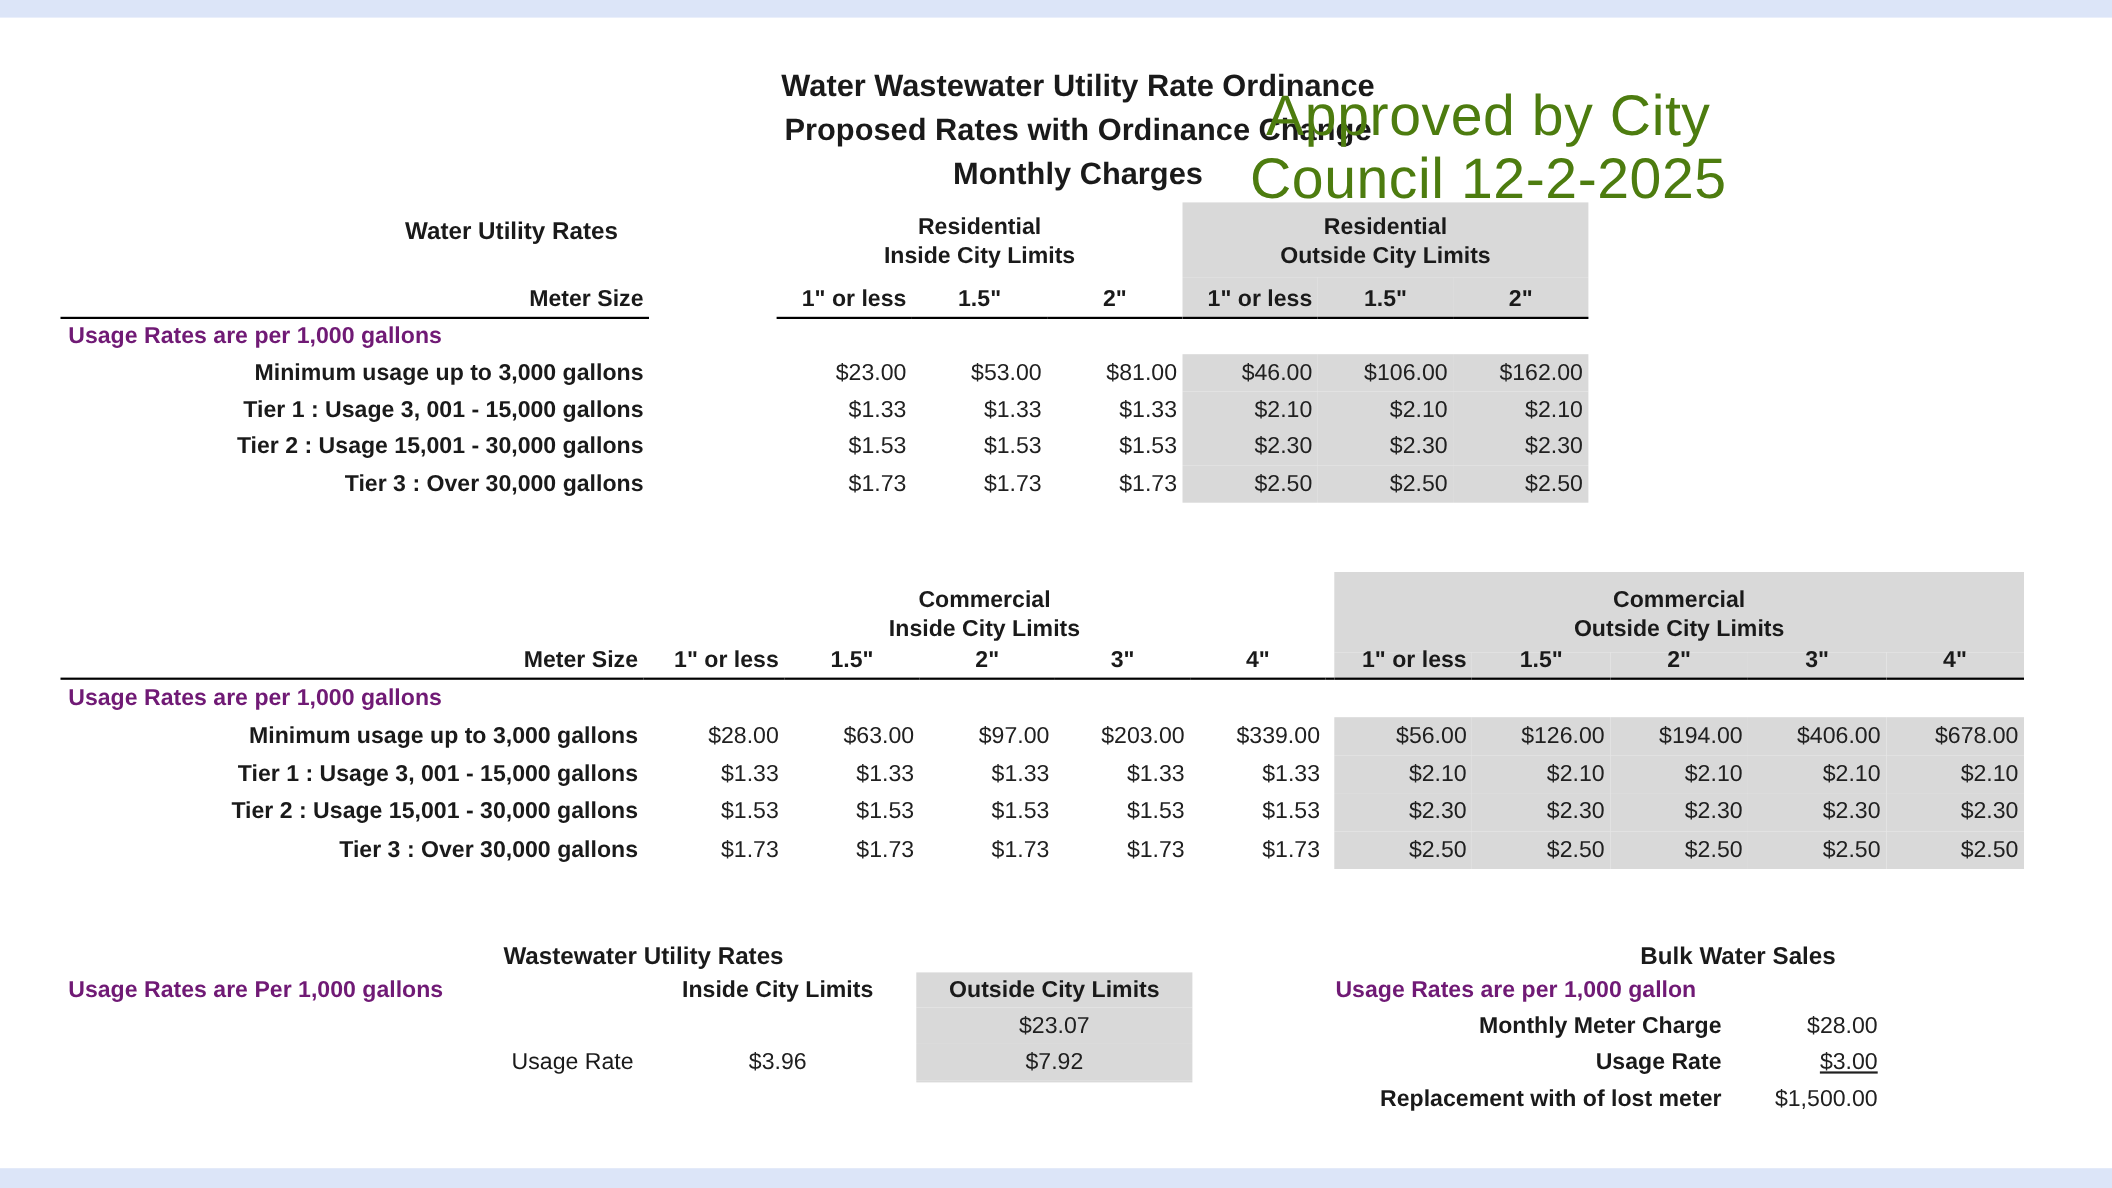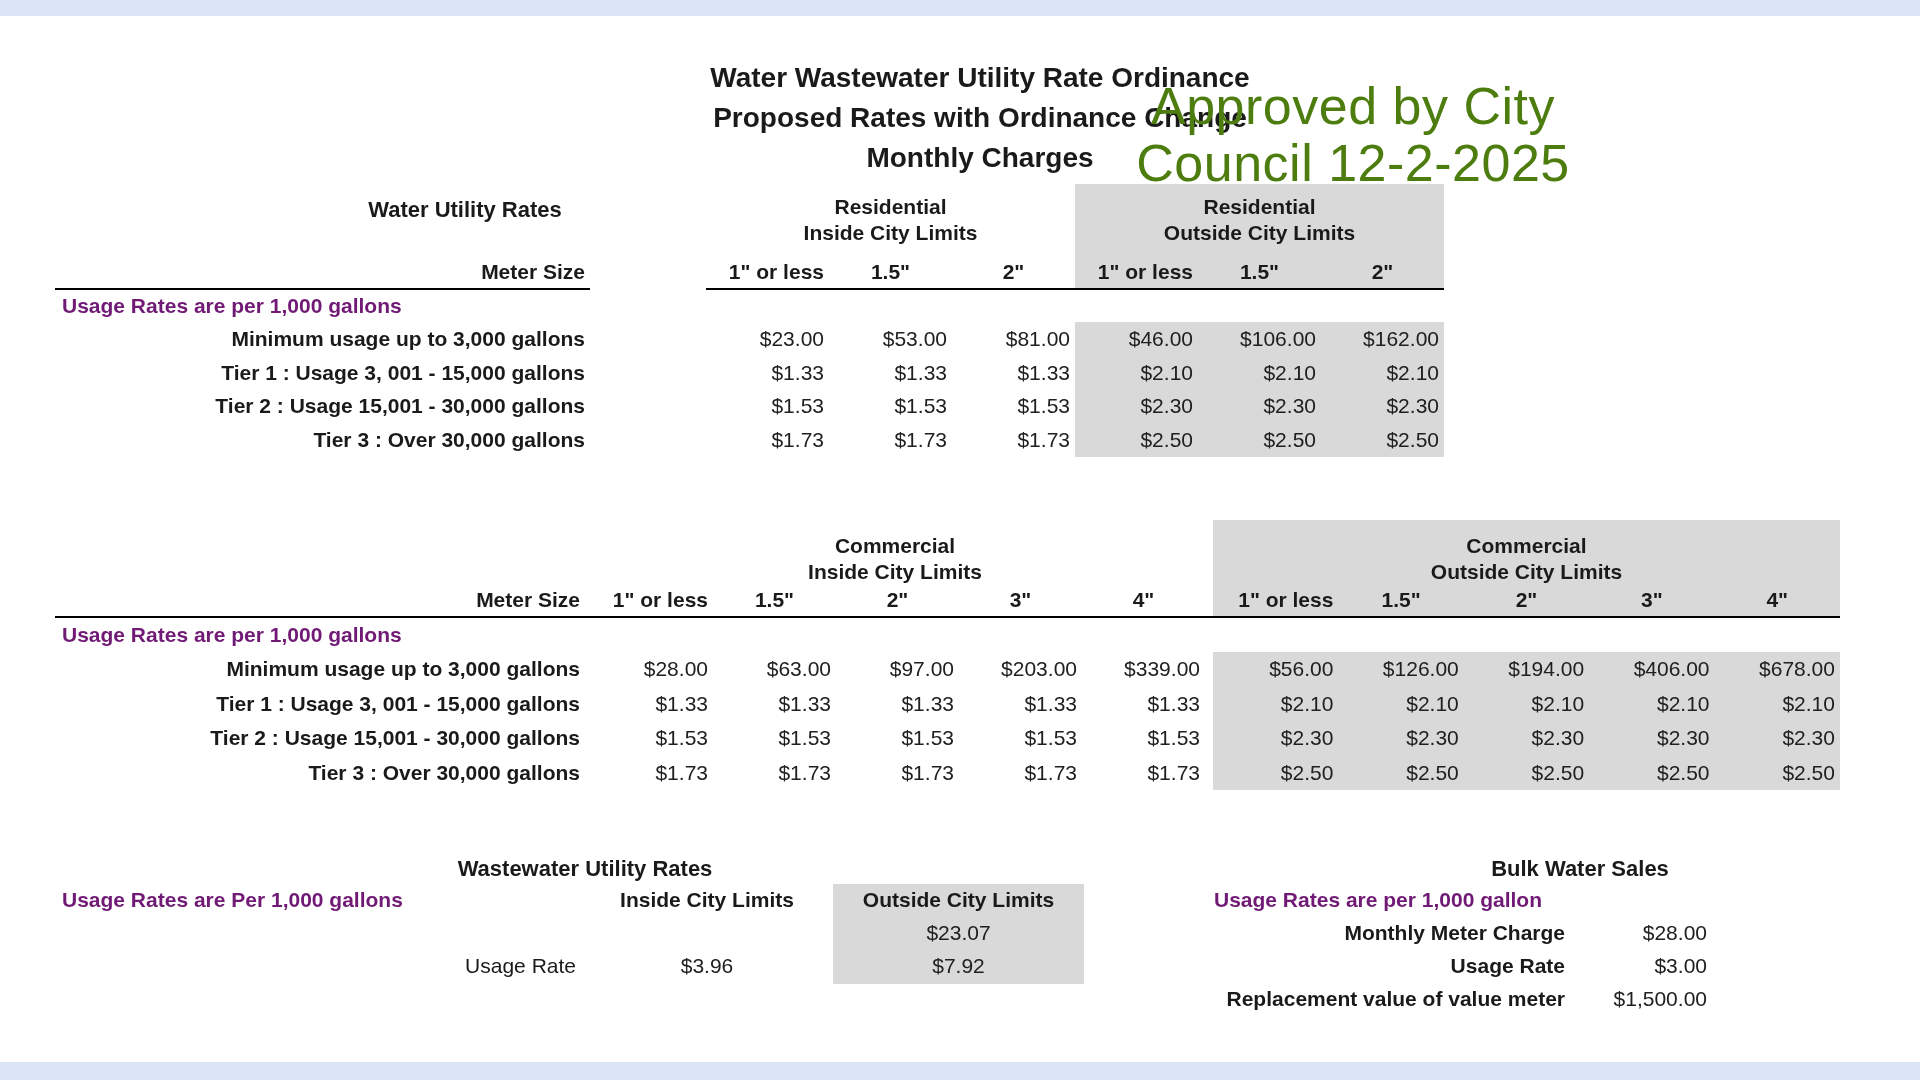--- a/index.html
+++ b/index.html
@@ -212,17 +212,17 @@
 </div>
 
 <div class="float-title" style="left:1580px;top:856px;">Bulk Water Sales</div>
 <div class="g blk">
   <div class="c note left" style="grid-column:1/3;grid-row:1;padding-left:9px;">Usage Rates are per 1,000 gallon</div>
 
   <div class="c bold" style="grid-column:1;grid-row:2;">Monthly Meter Charge</div>
   <div class="c num" style="grid-column:2;grid-row:2;">$28.00</div>
 
   <div class="c bold" style="grid-column:1;grid-row:3;">Usage Rate</div>
-  <div class="c num" style="grid-column:2;grid-row:3;">$3.00</div>
-
-  <div class="c bold" style="grid-column:1;grid-row:4;">Replacement value of value meter</div>
+  <div class="c num" style="grid-column:2;grid-row:3;text-decoration:underline;">$3.00</div>
+
+  <div class="c bold" style="grid-column:1;grid-row:4;">Replacement with of lost meter</div>
   <div class="c num" style="grid-column:2;grid-row:4;">$1,500.00</div>
 </div>
 
 </body></html>

